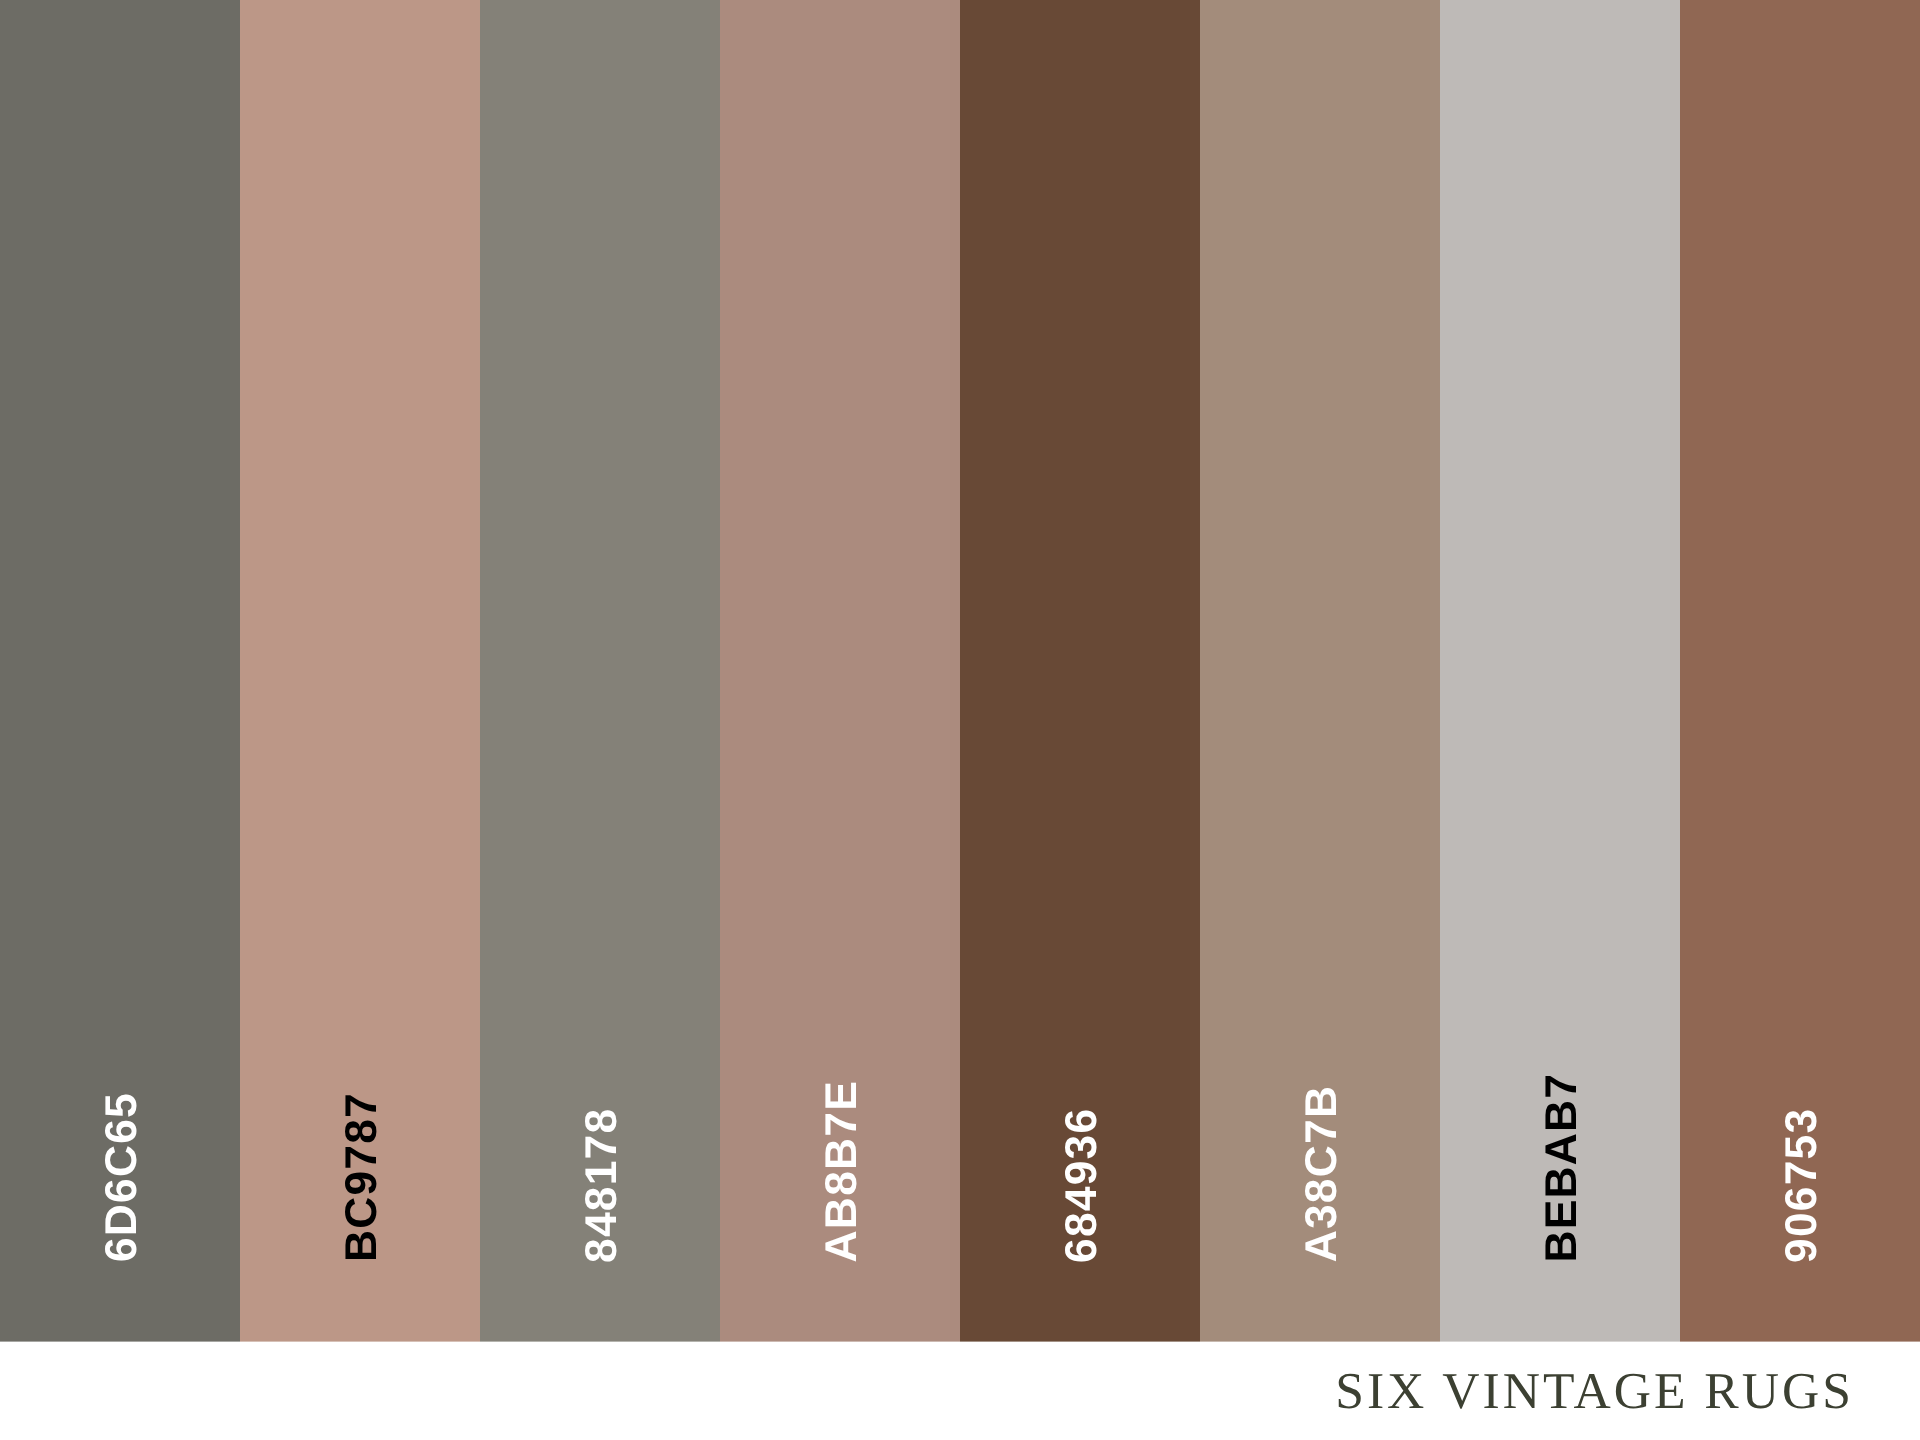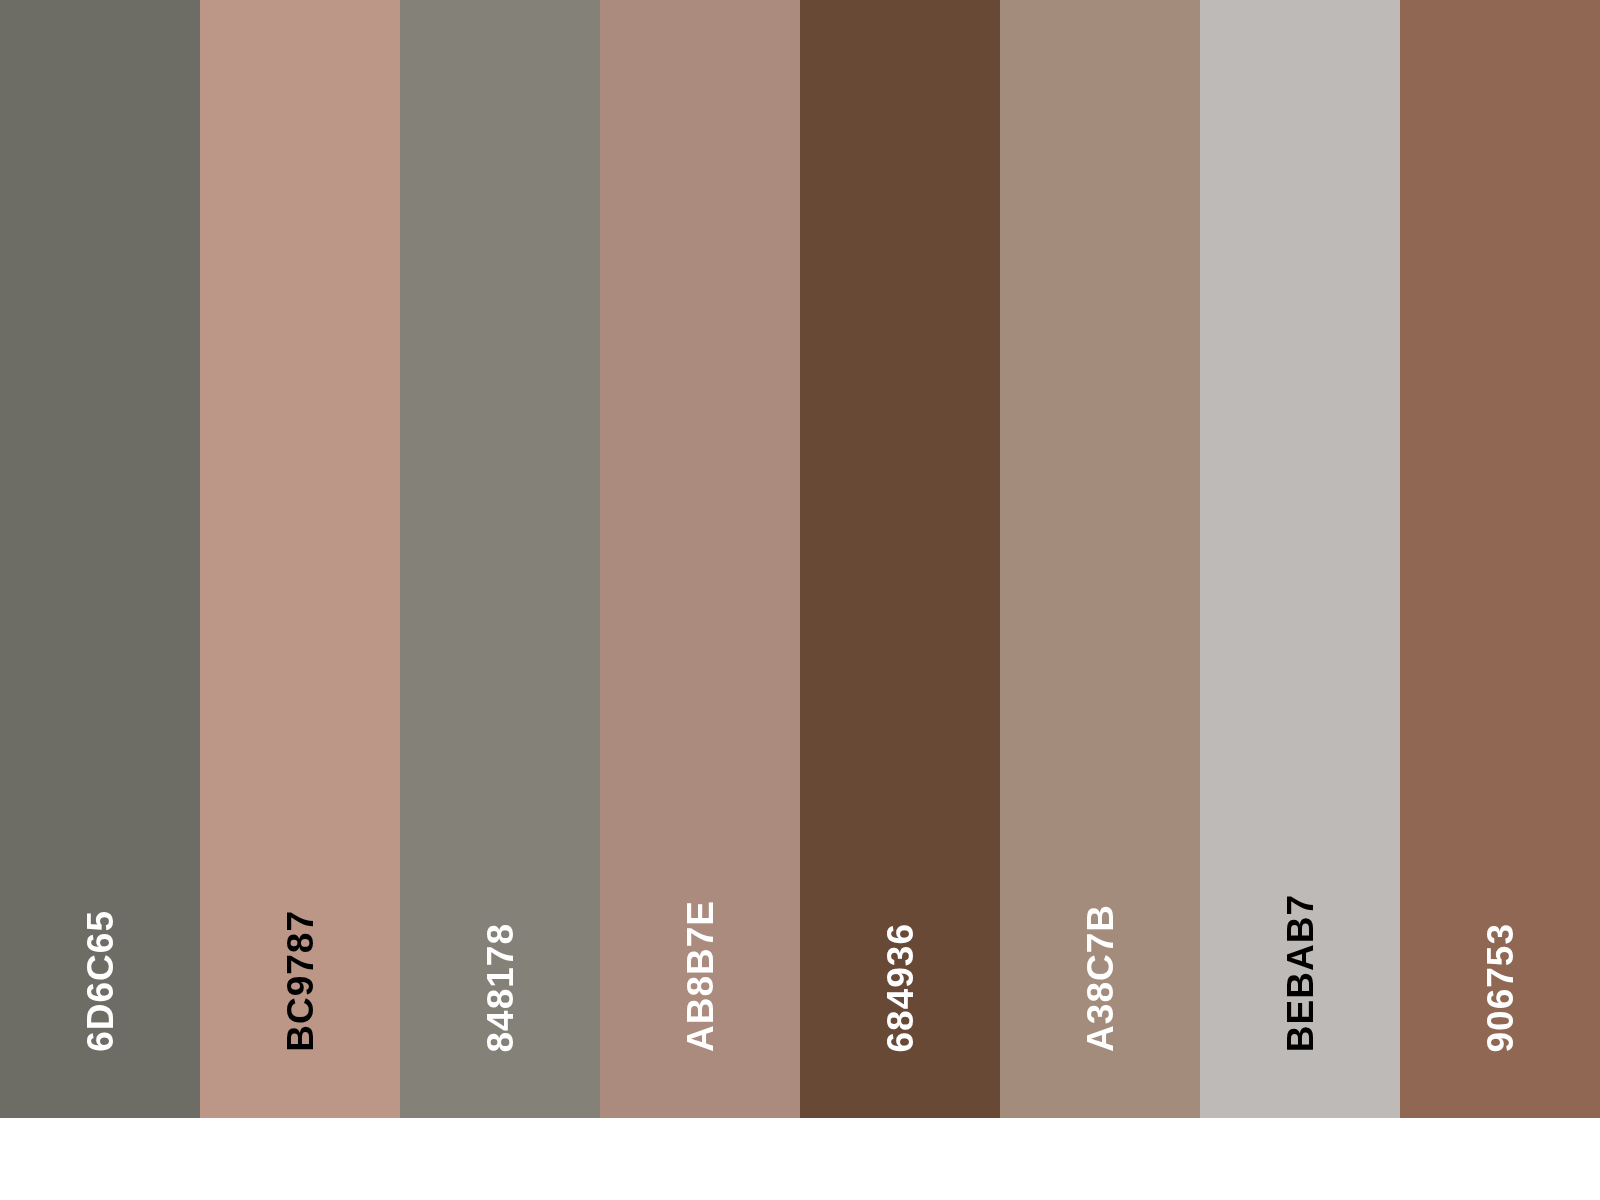--- a/index.html
+++ b/index.html
@@ -125,14 +125,17 @@
           <span style="color: rgb(0, 0, 0);">BEBAB7</span>
         </div>
       </div>
       <div class="swatch" style="background: rgb(144, 103, 83);">
         <div class="label-rotator">
           <span style="color: rgb(255, 255, 255);">906753</span>
         </div>
       </div>
     </div>
 
+  <div id="footer-bar" style="background: rgb(255, 255, 255);">
+    <div id="brand-wordmark" style="color: rgb(60, 64, 50);">SIX VINTAGE RUGS</div>
+  </div>
 
 </div>
 
 </body></html>

